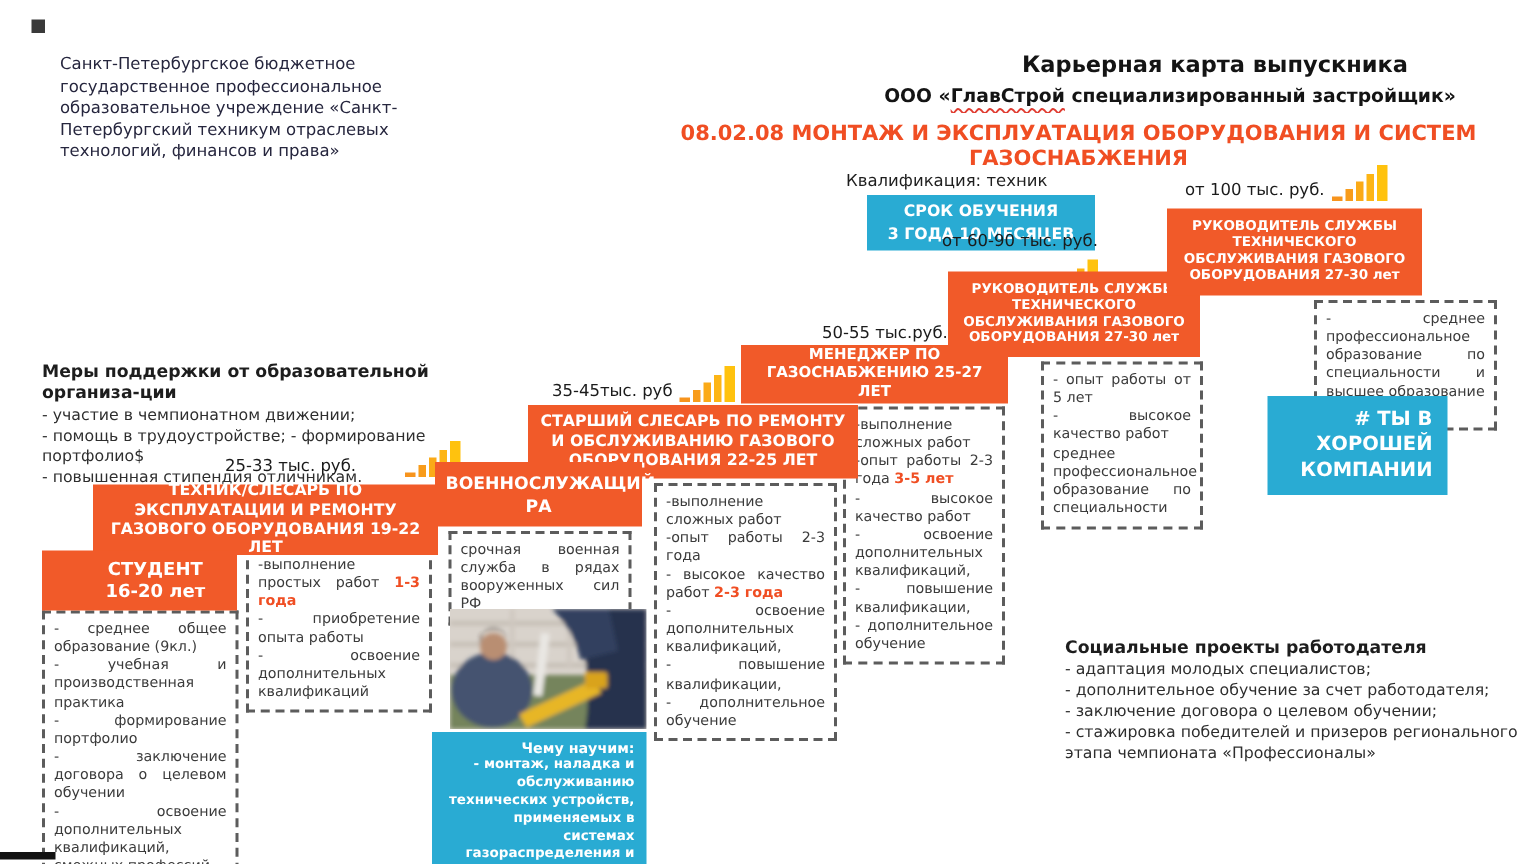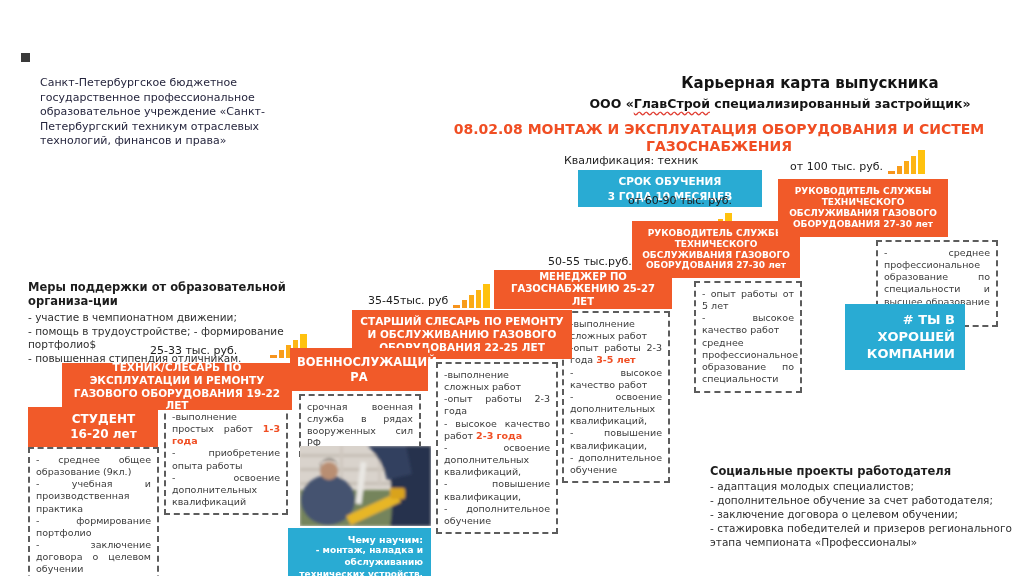--- a/index.html
+++ b/index.html
@@ -1,32 +1,32 @@
 <!DOCTYPE html>
 <html><head>
 <meta charset="utf-8">
 <style>
   html,body{margin:0;padding:0;background:#fff;}
   .canvas{position:relative;width:1024px;height:576px;background:#ffffff;overflow:hidden;
           font-family:"DejaVu Sans","Liberation Sans",sans-serif;color:#222;}
-  .abs{position:absolute;box-sizing:border-box;margin-top:40px;}
+  .abs{position:absolute;box-sizing:border-box;}
   .pre{white-space:pre-line;}
 
   .corner-mark{left:21px;top:13px;width:9px;height:9px;background:#3a3a3a;}
   .bottom-bar{left:0;top:568px;width:37px;height:5px;background:#121212;}
 
   .org{left:40px;top:36px;width:258px;font-size:11px;line-height:1.32;color:#26263e;font-weight:500;}
   .title{left:600px;top:34px;width:420px;text-align:center;font-size:15px;font-weight:bold;color:#141414;}
   .employer{left:552px;top:56px;width:456px;text-align:center;font-size:12.5px;font-weight:bold;color:#141414;}
   .wavy{text-decoration-line:underline;text-decoration-style:wavy;text-decoration-color:#e03c31;text-underline-offset:3px;}
   .program{left:452px;top:81px;width:534px;text-align:center;font-size:14px;font-weight:bold;color:#F04E23;line-height:1.2;}
   .qual{left:564px;top:114px;font-size:11px;font-weight:400;color:#1e1e1e;}
 
   .teal{background:#29ABD3;color:#fff;font-weight:bold;}
-  .duration{left:578px;top:130px;width:184px;height:37px;font-size:10.5px;text-align:center;
+  .duration{left:578px;top:130px;width:152px;height:37px;font-size:10.5px;text-align:center;
             display:flex;flex-direction:column;justify-content:center;line-height:1.35;}
 
   .blocktext .h{font-weight:bold;font-size:11.5px;color:#1d1d1d;line-height:1.25;margin-bottom:2px;}
   .blocktext .items{font-size:10.5px;color:#2e2e2e;line-height:1.32;}
   .support{left:28px;top:240px;width:268px;}
   .social{left:710px;top:424px;width:302px;}
 
   .salary{display:flex;align-items:flex-end;gap:5px;}
   .salary .sl{font-size:11px;color:#1b1b1b;font-weight:500;padding-bottom:1px;white-space:nowrap;}
   .bars{display:inline-flex;align-items:flex-end;gap:2px;}

